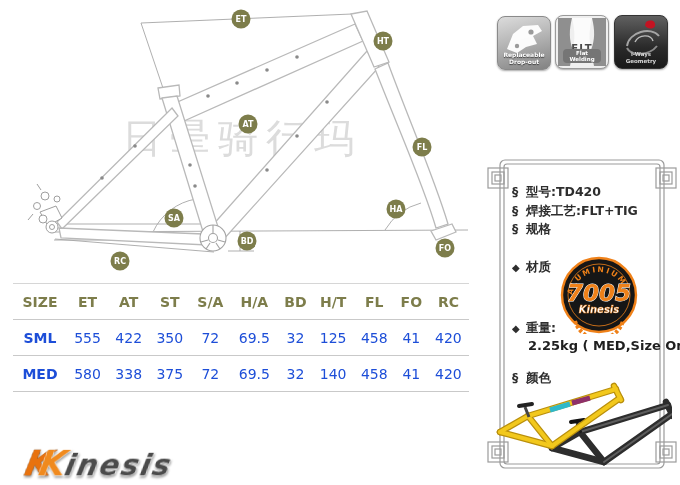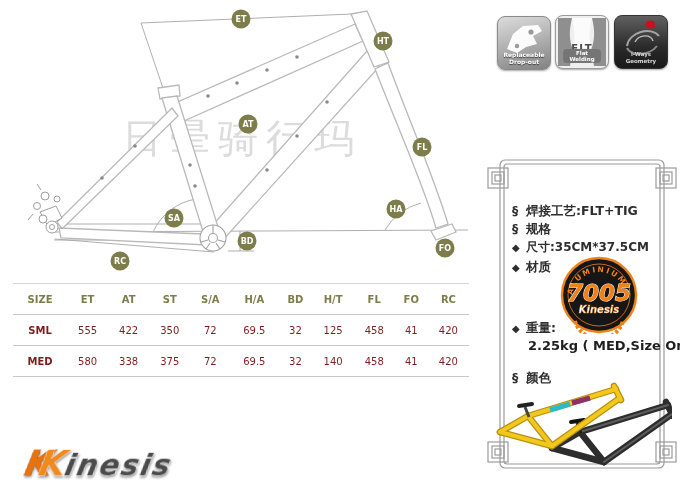--- a/index.html
+++ b/index.html
@@ -2,23 +2,23 @@
 <html><head>
 <meta charset="utf-8">
 <style>
   html,body{margin:0;padding:0;background:#fff;}
   .page{position:relative;width:680px;height:485px;background:#ffffff;overflow:hidden;
         font-family:"DejaVu Sans","Liberation Sans",sans-serif;}
   svg text{font-family:"DejaVu Sans","Liberation Sans",sans-serif;}
 
   
   .geo-table{position:absolute;left:13px;top:283px;width:456px;border-collapse:collapse;}
-  .geo-table td{text-align:center;font-size:10px;padding:10px 0 9px 0;}
+  .geo-table td{text-align:center;font-size:14px;padding:10px 0 9px 0;}
   .geo-table tr.hdr td{font-weight:bold;color:#7d7d4b;border-top:1px solid #d6d6d6;border-bottom:1px solid #c9c9c9;}
-  .geo-table tr.row td{color:#7f1d1d;border-bottom:1px solid #c9c9c9;}
+  .geo-table tr.row td{color:#1d4ed8;border-bottom:1px solid #c9c9c9;}
   .geo-table td.sz{font-weight:bold;color:#7d7d4b;}
 
   
   .badge{position:absolute;width:52px;height:52px;border-radius:8px;box-shadow:0 1px 2px rgba(0,0,0,.35);}
   .badge .lines{position:absolute;left:0;right:0;bottom:4px;text-align:center;line-height:6.5px;}
   .badge .lines span{display:block;font-size:6px;font-weight:bold;color:#fff;text-shadow:0 1px 1px #3c3c3c;}
   #badge1{left:497px;top:16px;background:linear-gradient(165deg,#dcdcdc 0%,#b5b5b5 45%,#828282 100%);border:1px solid #8a8a8a;}
   #badge2{left:555px;top:15px;background:#efefef;border:1px solid #9a9a9a;overflow:hidden;}
   #badge3{left:614px;top:15px;background:linear-gradient(180deg,#606060 0%,#2a2a2a 60%,#191919 100%);border:1px solid #333;}
   #badge3 .lines span{color:#d8d8d8;text-shadow:none;font-size:5.5px;}
@@ -202,23 +202,23 @@
             <rect x="9" y="295" width="6" height="6"></rect>
           </g>
         <g>
             <rect x="170" y="288" width="20" height="20"></rect>
             <rect x="174" y="292" width="12" height="12"></rect>
             <rect x="177" y="295" width="6" height="6"></rect>
           </g>
       </g>
     </svg>
 
+    <div class="spec-line" style="top:30px"><span class="mk">§</span><span>型号:TD420</span></div>
     <div class="spec-line" style="top:49px"><span class="mk">§</span><span>焊接工艺:FLT+TIG</span></div>
     <div class="spec-line" style="top:67px"><span class="mk">§</span><span>规格</span></div>
-    <div class="spec-line" style="top:85px;font-size:12px"><span class="mk" style="font-size:10px">◆</span><span>尺寸:35CM*37.5CM</span></div>
     <div class="spec-line" style="top:105px"><span class="mk" style="font-size:10px">◆</span><span>材质</span></div>
     <div class="spec-line" style="top:166px"><span class="mk" style="font-size:10px">◆</span><span>重量:</span></div>
     <div class="spec-line indent" style="top:184px;font-size:13px"><span>2.25kg ( MED,Size Only)</span></div>
     <div class="spec-line" style="top:216px"><span class="mk">§</span><span>颜色</span></div>
 
     <svg width="78" height="78" viewBox="-39 -39 78 78" style="position:absolute;left:74px;top:102px">
       <defs>
         <path id="arcT" d="M -27 4 A 27 27 0 0 1 27 4"></path>
         <path id="arcB" d="M -24 2 A 25 25 0 0 0 24 2"></path>
       </defs>

